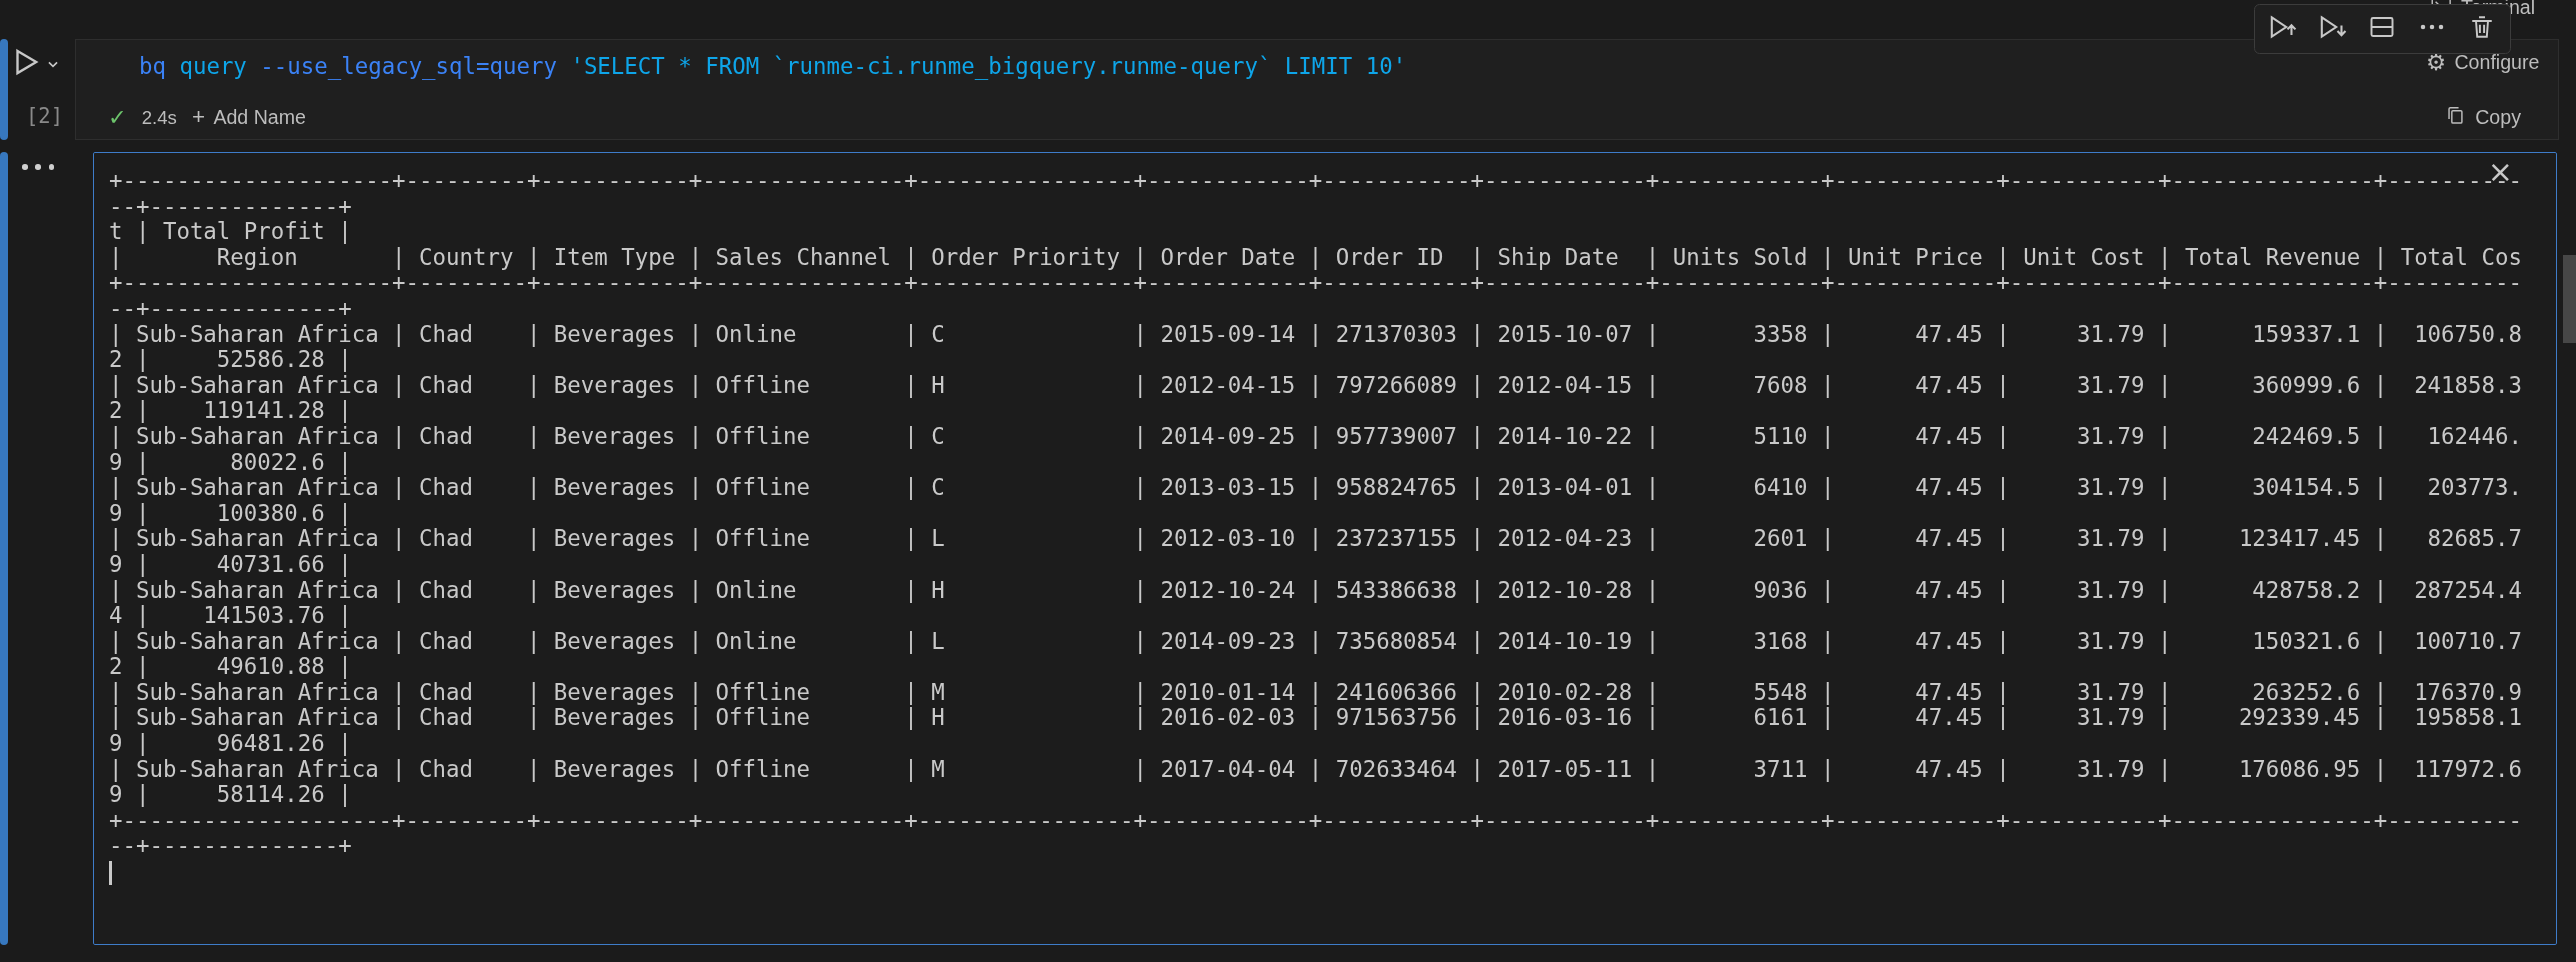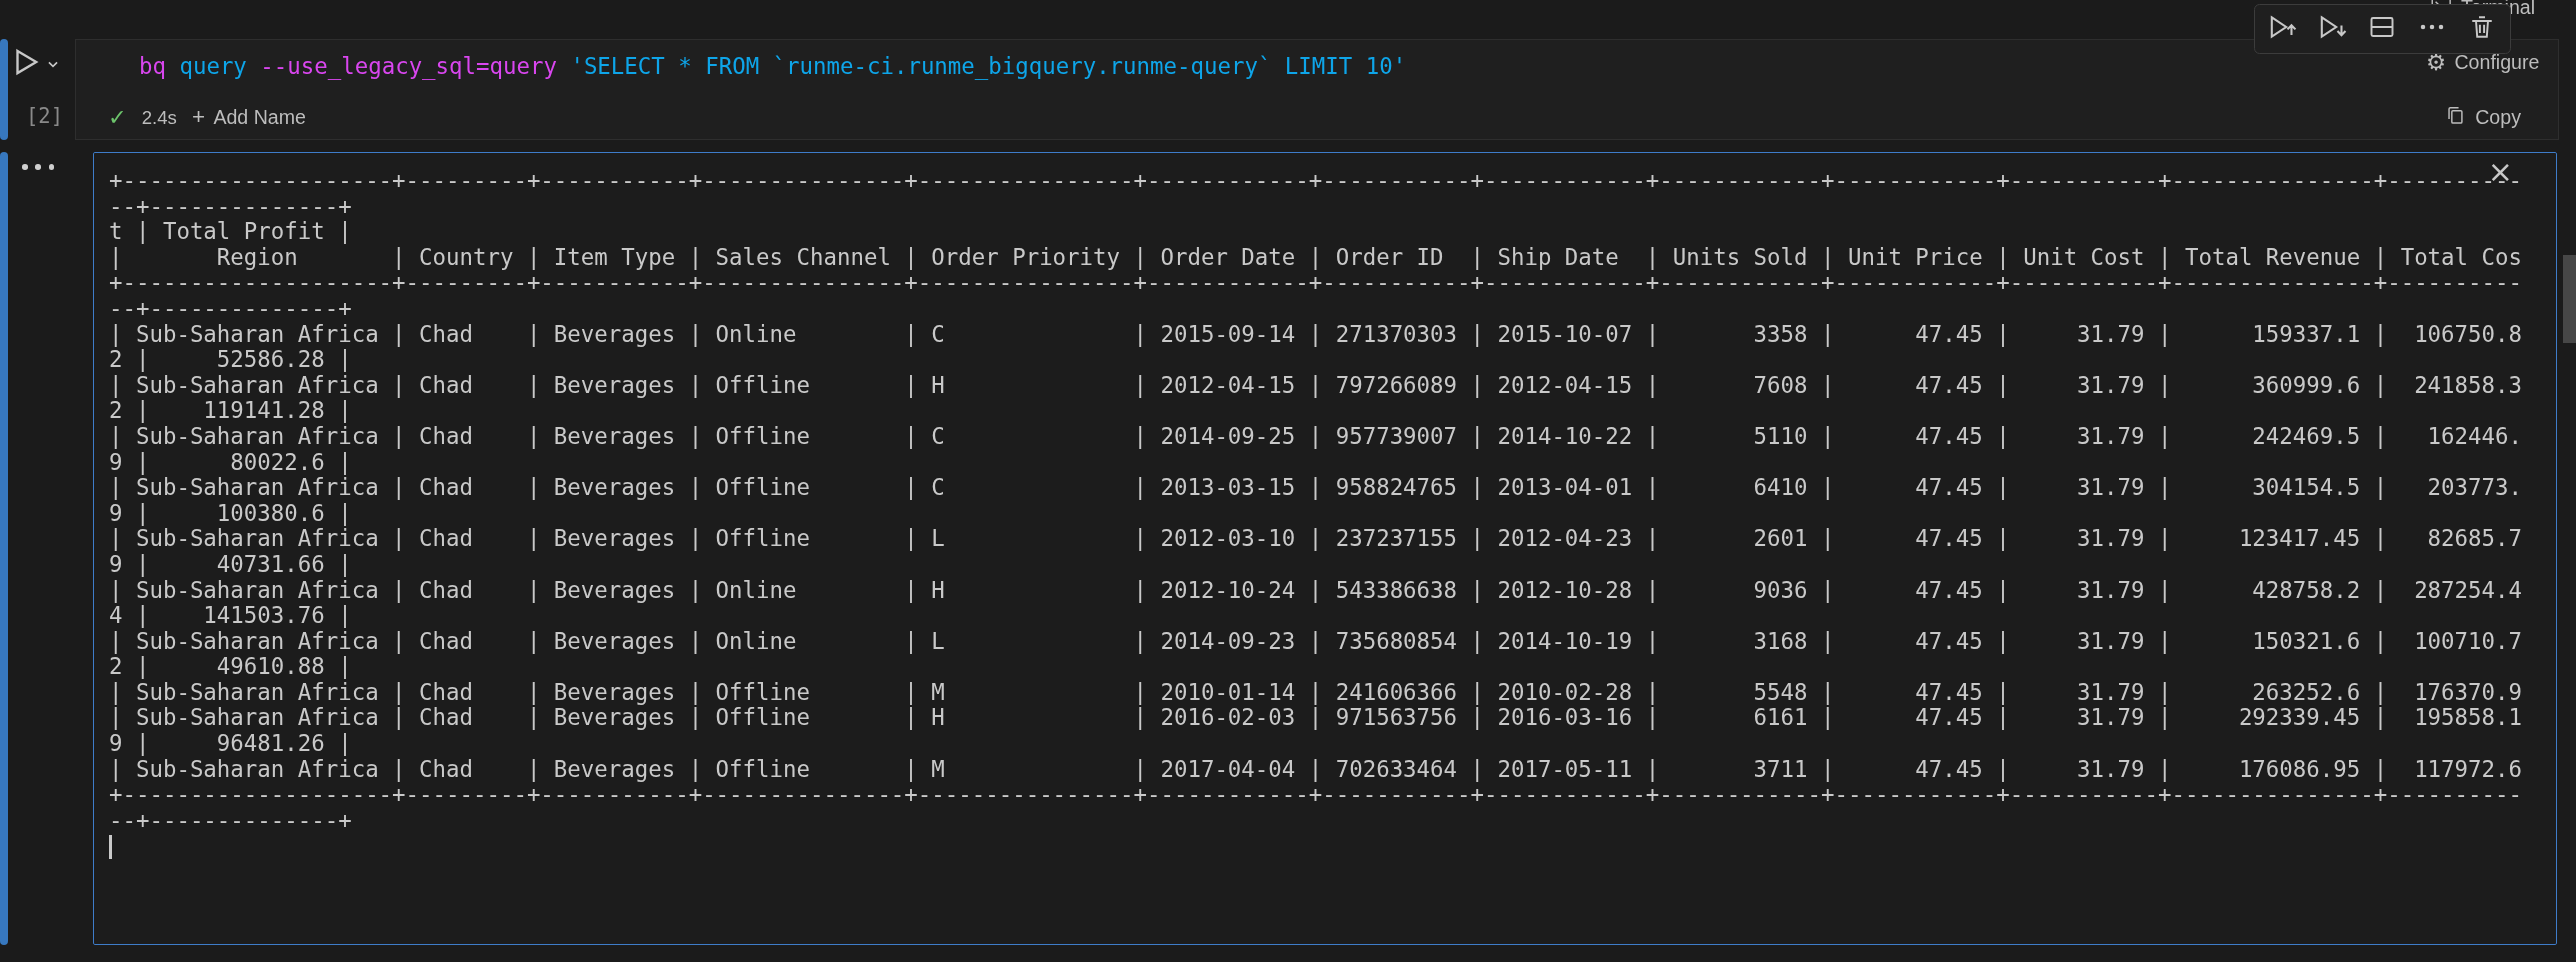--- a/index.html
+++ b/index.html
@@ -22,21 +22,21 @@
     font-family:"DejaVu Sans Mono",monospace;font-size:20.5px;}
   .gutter-bar{position:absolute;left:0;width:8.4px;background:#3778BF;border-radius:4.7px;}
   .output-menu{position:absolute;left:22.4px;top:164px;display:flex;gap:7.5px;}
   .output-menu i{width:5.6px;height:5.6px;border-radius:50%;background:#CFCFCF;}
 
   
   .code-cell{position:absolute;left:75px;top:39px;width:2484px;height:101px;
     background:#1F1F1F;border:0.9px solid #2E2E2E;box-sizing:border-box;}
   .code-line{padding:13px 0 0 63px;font-family:"DejaVu Sans Mono",monospace;
     font-size:22.4px;white-space:pre;color:#C9C9C9;}
-  .tok-blue{color:#d946ef}.tok-orange{color:#0ea5e9}.tok-plain{color:#C9C9C9}
+  .tok-blue{color:#3b82f6}.tok-orange{color:#0ea5e9}.tok-plain{color:#C9C9C9}
   .status-bar{position:absolute;left:0;right:0;bottom:1.9px;height:39px;
     display:flex;align-items:center;padding:0 18.6px 0 32px;color:#BDBDBD;font-size:18.6px;}
   .status-left{display:flex;align-items:center;gap:15px;}
   .status-right{margin-left:auto;display:flex;align-items:center;gap:30px;flex-direction:column;}
   .status-item{display:flex;align-items:center;gap:8.4px;color:#BDBDBD;font-size:19.6px;}
   .status-item svg{stroke:currentColor;fill:none;stroke-width:1.3;}
   .check{color:#6CC36B;font-size:22.4px;}
   .plus{font-size:22.4px;line-height:1;color:#BDBDBD;}
   .gear-glyph{font-family:"DejaVu Sans",sans-serif;font-size:22.4px;line-height:1;}
 
@@ -196,20 +196,21 @@
         <div class="term-line">| Sub-Saharan Africa | Chad    | Beverages | Offline       | L              | 2012-03-10 | 237237155 | 2012-04-23 |       2601 |      47.45 |     31.79 |     123417.45 |   82685.7</div>
         <div class="term-line">9 |     40731.66 |</div>
         <div class="term-line">| Sub-Saharan Africa | Chad    | Beverages | Online        | H              | 2012-10-24 | 543386638 | 2012-10-28 |       9036 |      47.45 |     31.79 |      428758.2 |  287254.4</div>
         <div class="term-line">4 |    141503.76 |</div>
         <div class="term-line">| Sub-Saharan Africa | Chad    | Beverages | Online        | L              | 2014-09-23 | 735680854 | 2014-10-19 |       3168 |      47.45 |     31.79 |      150321.6 |  100710.7</div>
         <div class="term-line">2 |     49610.88 |</div>
         <div class="term-line">| Sub-Saharan Africa | Chad    | Beverages | Offline       | M              | 2010-01-14 | 241606366 | 2010-02-28 |       5548 |      47.45 |     31.79 |      263252.6 |  176370.9</div>
         <div class="term-line">| Sub-Saharan Africa | Chad    | Beverages | Offline       | H              | 2016-02-03 | 971563756 | 2016-03-16 |       6161 |      47.45 |     31.79 |     292339.45 |  195858.1</div>
         <div class="term-line">9 |     96481.26 |</div>
         <div class="term-line">| Sub-Saharan Africa | Chad    | Beverages | Offline       | M              | 2017-04-04 | 702633464 | 2017-05-11 |       3711 |      47.45 |     31.79 |     176086.95 |  117972.6</div>
+        <div class="term-line">9 |     58114.26 |</div>
         <div class="term-line">+--------------------+---------+-----------+---------------+----------------+------------+-----------+------------+------------+------------+-----------+---------------+----------</div>
         <div class="term-line">--+--------------+</div>
         <div class="term-line"><span class="cursor"></span></div>
       </div>
   </div>
 
   <div class="scrollbar"></div>
 
 </div>
 

